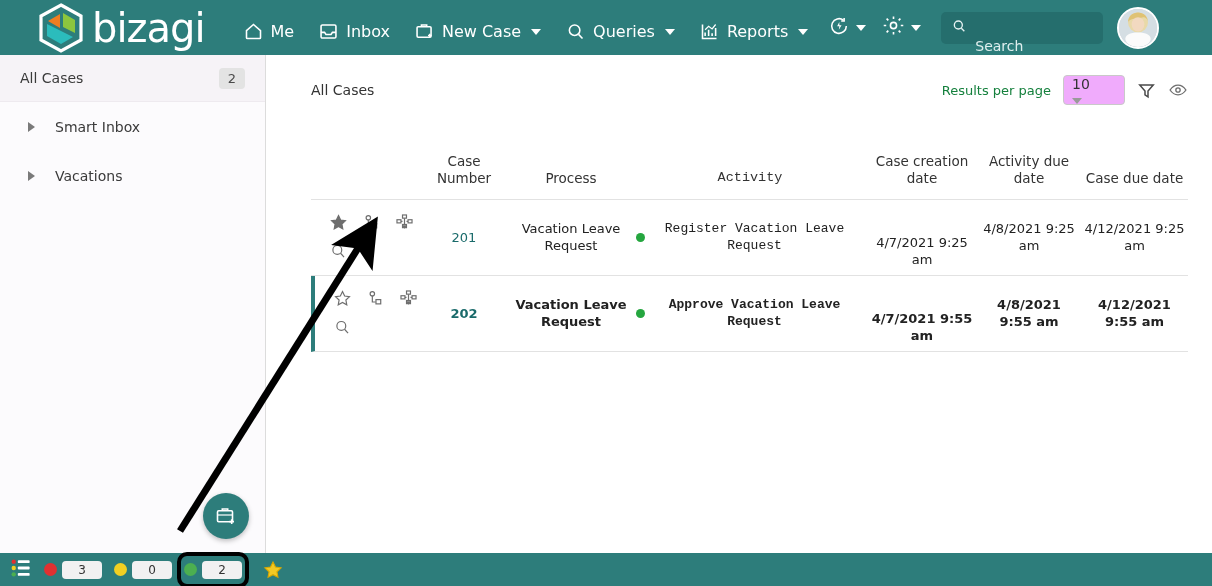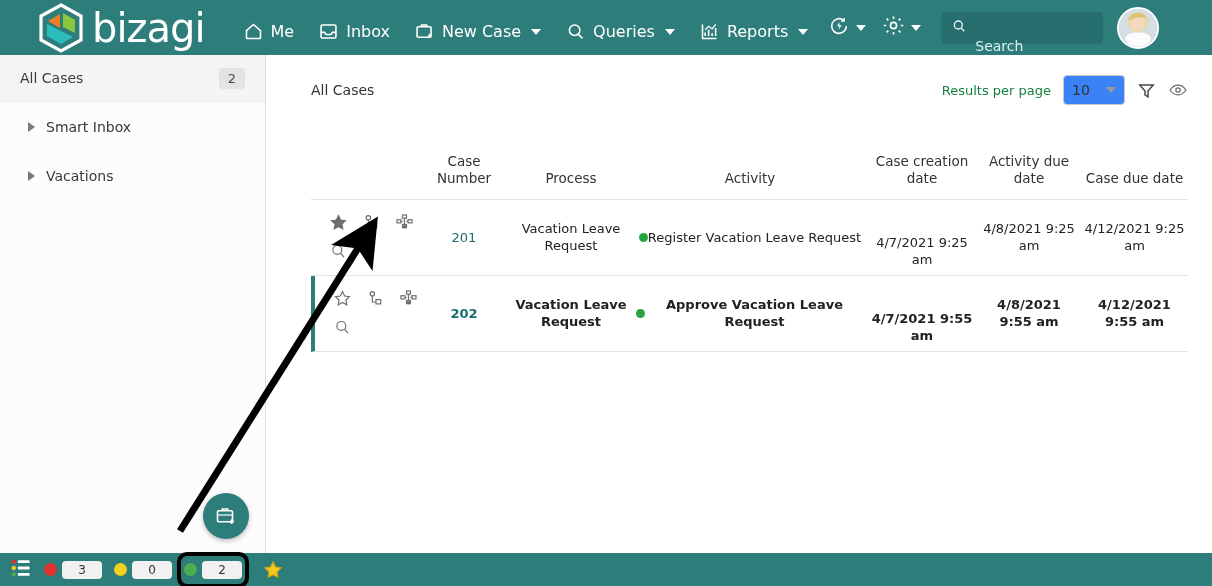--- a/index.html
+++ b/index.html
@@ -58,58 +58,58 @@
     height: 47px; background: #f6f3f7; display: flex; align-items: center;
     padding: 0 20px; justify-content: space-between; border-bottom: 1px solid #eeeaef;
     cursor: pointer;
   }
   .sb-head-label { font-size: 14px; color: #3a3a3a; }
   .sb-badge {
     background: #e3e3e3; color: #4a4a4a; font-size: 13px;
     border-radius: 4px; padding: 3px 9px; min-width: 26px; text-align: center;
   }
   .sb-item {
-    display: flex; align-items: center; gap: 11px; padding: 0 0 0 28px;
+    display: flex; align-items: center; gap: 20px; padding: 0 0 0 28px;
     height: 49px; cursor: pointer;
   }
   .sb-tri {
     width: 0; height: 0; border-top: 5px solid transparent;
     border-bottom: 5px solid transparent; border-left: 7px solid #7a7a7a;
   }
   .sb-item-label { font-size: 14px; color: #3a3a3a; }
 
   
   .main { position: absolute; left: 266px; top: 55px; width: 946px; height: 498px; background: #ffffff; }
   .main-top { display: flex; align-items: center; justify-content: space-between; padding: 20px 24px 0 45px; }
   .page-title { font-size: 14px; color: #333333; }
   .rpp-wrap { display: flex; align-items: center; gap: 12px; }
   .rpp-label { font-size: 13px; color: #15803d; }
   .rpp-select {
     width: 62px; height: 30px; border: 1px solid #c9c9c9; border-radius: 4px;
-    display: flex; align-items: center; justify-content: space-between;
-    padding: 0 8px; font-size: 14px; color: #333333; cursor: pointer; background:#3b82f6;
+    display: flex; justify-content: space-between;
+    padding: 0 8px; font-size: 14px; color: #333333; cursor: pointer; background:#f0abfc;flex-direction:column;
   }
   .sel-caret {
     width: 0; height: 0; border-left: 5px solid transparent;
     border-right: 5px solid transparent; border-top: 6px solid #9a9a9a;
   }
   .tool-ico { cursor: pointer; display: flex; align-items: center; }
 
   
   .tbl { margin: 12px 24px 0 45px; width: 877px; }
   .tbl-row { display: flex; align-items: stretch; }
   .th {
     font-size: 13.5px; color: #333333; text-align: center;
     padding: 8px 2px 12px; line-height: 1.25; align-self: flex-end;
   }
   .thead { border-bottom: 1px solid #e2e2e2; }
   .c-ico { width: 108px; flex: 0 0 108px; }
   .c-num { width: 90px; flex: 0 0 90px; }
   .c-proc { width: 124px; flex: 0 0 124px; }
-  .c-act { width: 234px; flex: 0 0 234px; }
+  .c-act { width: 234px; flex: 0 0 234px; font-family: Liberation Mono, monospace; }
   .c-cdate { width: 110px; flex: 0 0 110px; margin-top: 28px; }
   .c-adate { width: 104px; flex: 0 0 104px; }
   .c-ddate { width: 107px; flex: 0 0 107px; }
 
   .trow { border-bottom: 1px solid #e2e2e2; min-height: 45px; position: relative; }
   .trow.sel { border-left: 4px solid #2d7d7b; }
   .trow.sel .td { font-weight: bold; }
   .td {
     font-size: 13px; color: #222222; display: flex; align-items: center;
     justify-content: center; text-align: center; padding: 6px 3px; line-height: 1.35;

